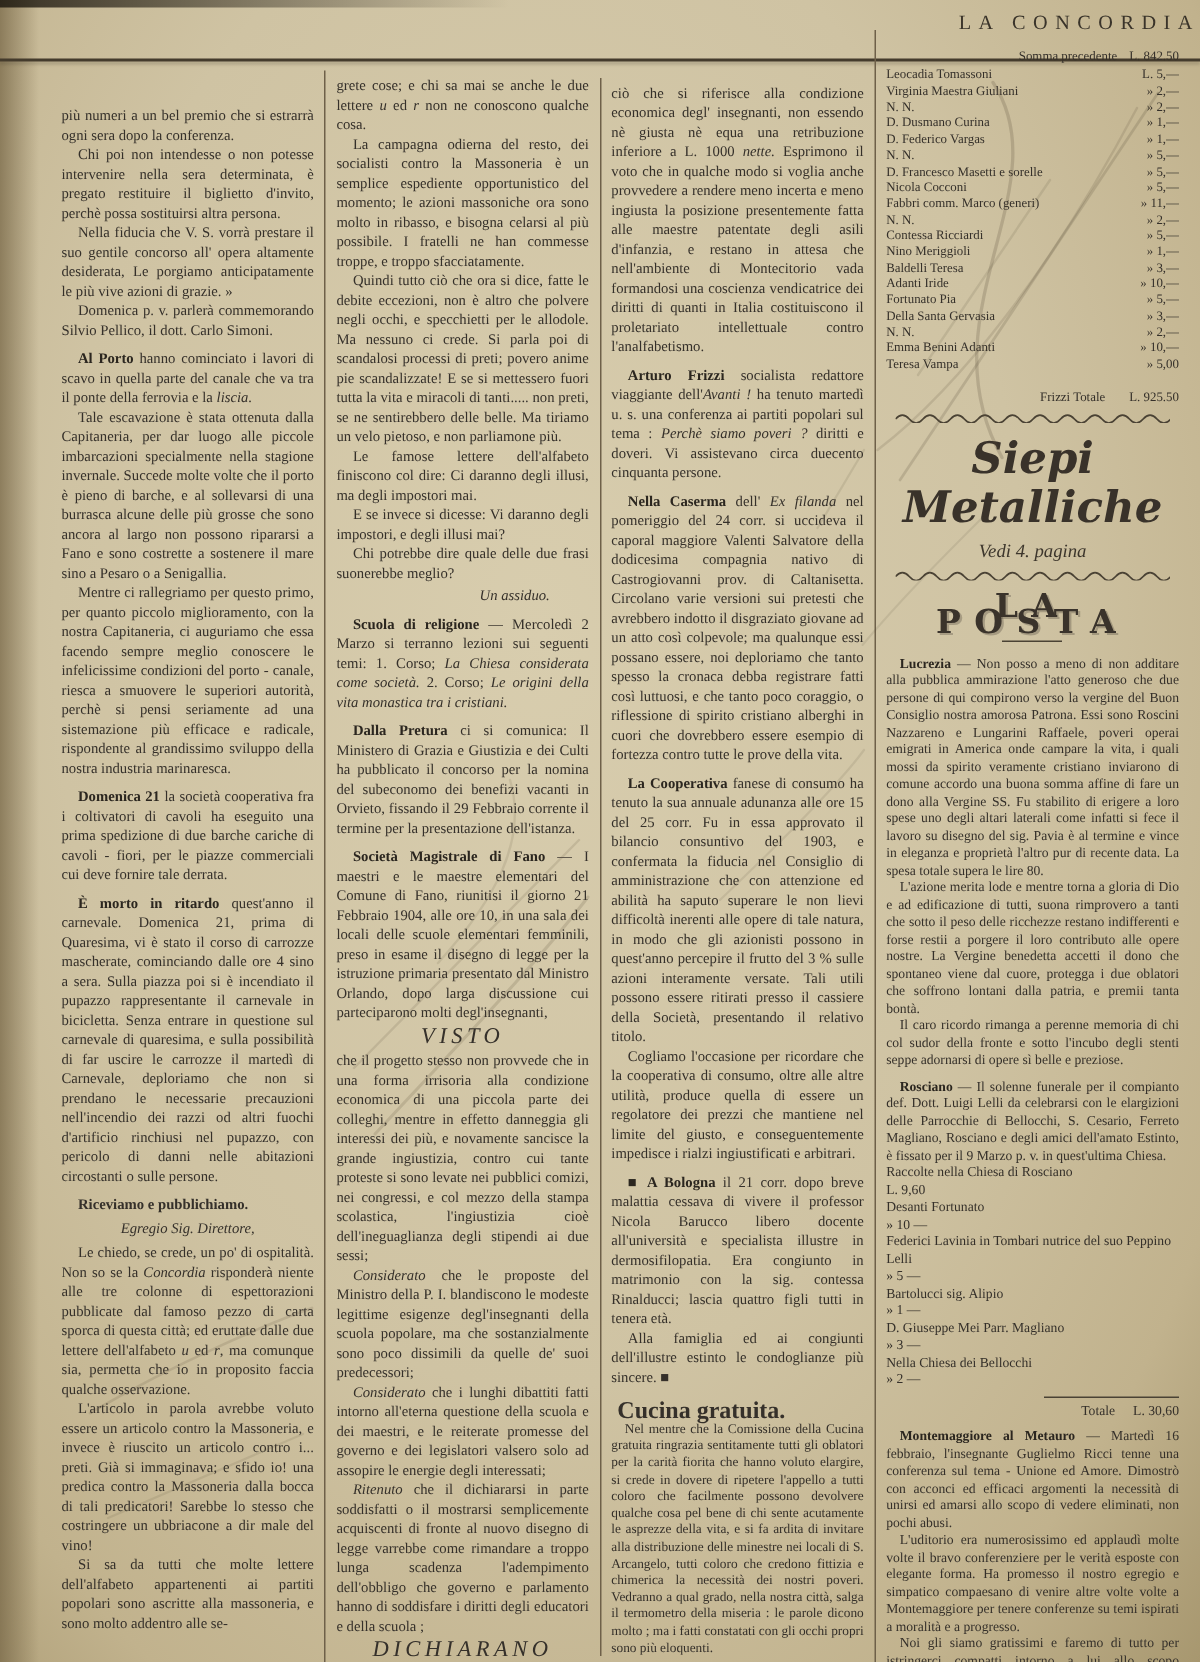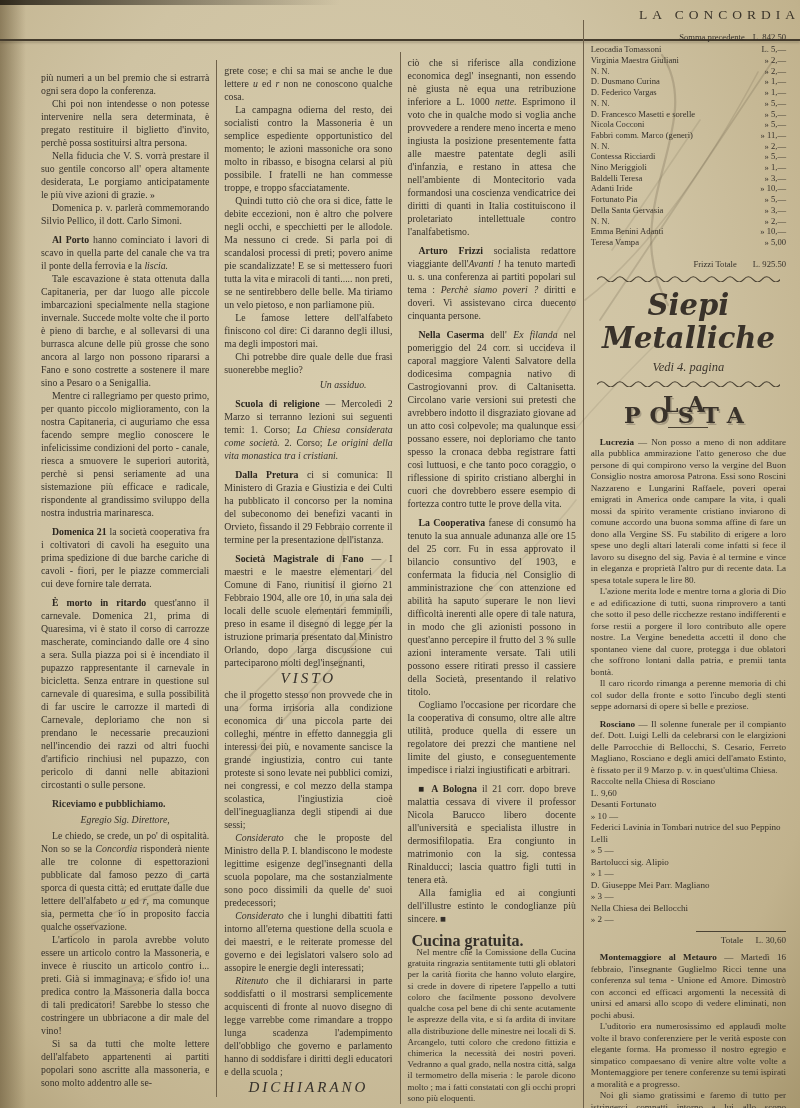--- a/index.html
+++ b/index.html
@@ -76,20 +76,21 @@
         <div class="it sal"><i>Egregio Sig. Direttore,</i></div>
         <div class="it p"><span>Le chiedo, se crede, un po' di ospitalità. Non so se la </span><i>Concordia</i><span> risponderà niente alle tre colonne di espettorazioni pubblicate dal famoso pezzo di carta sporca di questa città; ed eruttate dalle due lettere dell'alfabeto </span><i>u</i><span> ed </span><i>r</i><span>, ma comunque sia, permetta che io in proposito faccia qualche osservazione.</span></div>
         <div class="it p"><span>L'articolo in parola avrebbe voluto essere un articolo contro la Massoneria, e invece è riuscito un articolo contro i... preti. Già si immaginava; e sfido io! una predica contro la Massoneria dalla bocca di tali predicatori! Sarebbe lo stesso che costringere un ubbriacone a dir male del vino!</span></div>
         <div class="it p"><span>Si sa da tutti che molte lettere dell'alfabeto appartenenti ai partiti popolari sono ascritte alla massoneria, e sono molto addentro alle se-</span></div>
       </div>
     <div class="col c2" id="col2">
         <div class="it pc"><span>grete cose; e chi sa mai se anche le due lettere </span><i>u</i><span> ed </span><i>r</i><span> non ne conoscono qualche cosa.</span></div>
         <div class="it p"><span>La campagna odierna del resto, dei socialisti contro la Massoneria è un semplice espediente opportunistico del momento; le azioni massoniche ora sono molto in ribasso, e bisogna celarsi al più possibile. I fratelli ne han commesse troppe, e troppo sfacciatamente.</span></div>
         <div class="it p"><span>Quindi tutto ciò che ora si dice, fatte le debite eccezioni, non è altro che polvere negli occhi, e specchietti per le allodole. Ma nessuno ci crede. Si parla poi di scandalosi processi di preti; povero anime pie scandalizzate! E se si mettessero fuori tutta la vita e miracoli di tanti..... non preti, se ne sentirebbero delle belle. Ma tiriamo un velo pietoso, e non parliamone più.</span></div>
         <div class="it p"><span>Le famose lettere dell'alfabeto finiscono col dire: Ci daranno degli illusi, ma degli impostori mai.</span></div>
+        <div class="it p"><span>E se invece si dicesse: Vi daranno degli impostori, e degli illusi mai?</span></div>
         <div class="it p"><span>Chi potrebbe dire quale delle due frasi suonerebbe meglio?</span></div>
         <div class="it sig"><i>Un assiduo.</i></div>
         <div class="it p gap"><b class="lead">Scuola di religione </b><span>— Mercoledì 2 Marzo si terranno lezioni sui seguenti temi: 1. Corso; </span><i>La Chiesa considerata come società.</i><span> 2. Corso; </span><i>Le origini della vita monastica tra i cristiani.</i></div>
         <div class="it p gap"><b class="lead">Dalla Pretura </b><span>ci si comunica: Il Ministero di Grazia e Giustizia e dei Culti ha pubblicato il concorso per la nomina del subeconomo dei benefizi vacanti in Orvieto, fissando il 29 Febbraio corrente il termine per la presentazione dell'istanza.</span></div>
         <div class="it p gap"><b class="lead">Società Magistrale di Fano </b><span>— I maestri e le maestre elementari del Comune di Fano, riunitisi il giorno 21 Febbraio 1904, alle ore 10, in una sala dei locali delle scuole elementari femminili, preso in esame il disegno di legge per la istruzione primaria presentato dal Ministro Orlando, dopo larga discussione cui parteciparono molti degl'insegnanti,</span></div>
         <div class="it cap"><i>VISTO</i></div>
         <div class="it pc"><span>che il progetto stesso non provvede che in una forma irrisoria alla condizione economica di una piccola parte dei colleghi, mentre in effetto danneggia gli interessi dei più, e novamente sancisce la grande ingiustizia, contro cui tante proteste si sono levate nei pubblici comizi, nei congressi, e col mezzo della stampa scolastica, l'ingiustizia cioè dell'ineguaglianza degli stipendi ai due sessi;</span></div>
         <div class="it p"><i>Considerato</i><span> che le proposte del Ministro della P. I. blandiscono le modeste legittime esigenze degl'insegnanti della scuola popolare, ma che sostanzialmente sono poco dissimili da quelle de' suoi predecessori;</span></div>
         <div class="it p"><i>Considerato</i><span> che i lunghi dibattiti fatti intorno all'eterna questione della scuola e dei maestri, e le reiterate promesse del governo e dei legislatori valsero solo ad assopire le energie degli interessati;</span></div>
         <div class="it p"><i>Ritenuto</i><span> che il dichiararsi in parte soddisfatti o il mostrarsi semplicemente acquiscenti di fronte al nuovo disegno di legge varrebbe come rimandare a troppo lunga scadenza l'adempimento dell'obbligo che governo e parlamento hanno di soddisfare i diritti degli educatori e della scuola ;</span></div>

